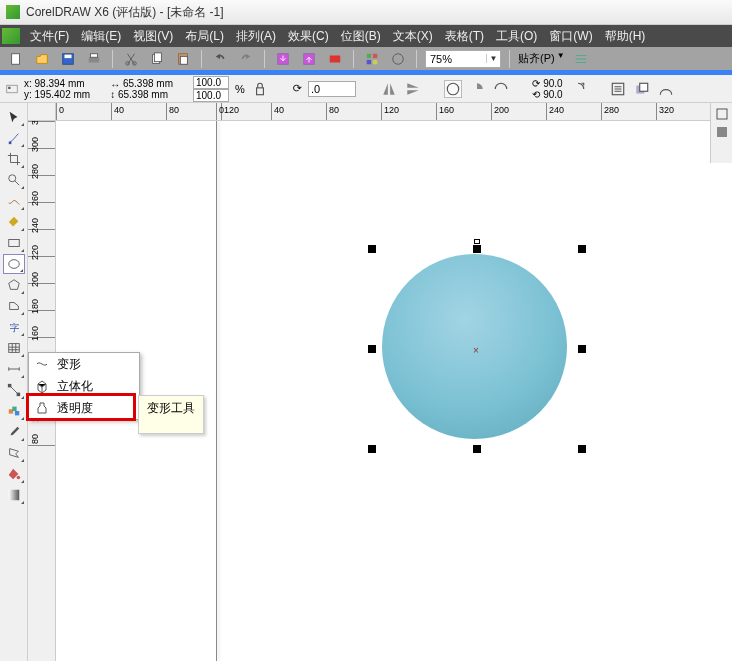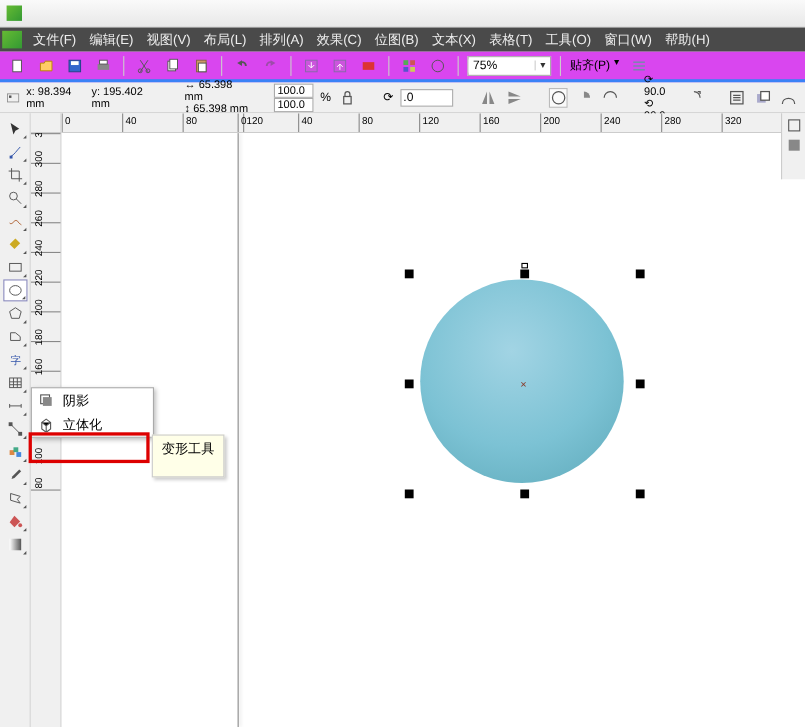--- a/index.html
+++ b/index.html
@@ -6,30 +6,30 @@
 body { font-family: "Microsoft YaHei", sans-serif; font-size: 11px; background: #fff; width: 732px; height: 661px; overflow: hidden; position: relative; }
 
 .titlebar { height: 25px; background: linear-gradient(#fafafa, #e8e8e8); border-bottom: 1px solid #ccc; display: flex; align-items: center; padding: 0 6px; gap: 6px; }
 .titlebar .app-icon { width: 14px; height: 14px; background: linear-gradient(135deg, #6b3, #393); }
 .titlebar .title { color: #333; font-size: 12px; }
 
 .menubar { height: 22px; background: #4a4a4a; display: flex; align-items: center; padding: 0 2px; }
 .menubar .logo { width: 18px; height: 16px; background: linear-gradient(135deg, #6b3, #393); margin-right: 4px; }
 .menubar .mitem { color: #eee; padding: 2px 6px; font-size: 12px; cursor: pointer; }
 
-.toolbar1 { height: 28px; background: #d946ef; border-bottom: 3px solid #3b82f6; display: flex; align-items: center; padding: 0 6px; gap: 6px; }
+.toolbar1 { height: 28px; background: #a3a3a3; border-bottom: 5px solid #3b82f6; display: flex; align-items: center; padding: 0 6px; gap: 6px; }
 .toolbar1 .sep { width: 1px; height: 18px; background: #ccc; margin: 0 2px; }
 .tb-btn { width: 20px; height: 20px; display: flex; align-items: center; justify-content: center; cursor: pointer; border-radius: 2px; }
 .tb-btn svg { width: 14px; height: 14px; }
 .zoom-combo { display: flex; align-items: center; border: 1px solid #aaa; background: #fff; height: 18px; }
 .zoom-combo input { border: none; width: 60px; font-size: 11px; padding: 0 4px; outline: none; }
 .zoom-combo .arrow { width: 14px; text-align: center; color: #333; border-left: 1px solid #ccc; font-size: 8px; cursor: pointer; }
 
 .toolbar2 { height: 28px; background: #f0f0f0; border-bottom: 1px solid #d0d0d0; display: flex; align-items: center; padding: 0 6px; gap: 6px; font-size: 11px; }
-.xy-block { display: flex; flex-direction: row; font-size: 10px; line-height: 11px; }
+.xy-block { display: flex; flex-direction: column; font-size: 10px; line-height: 11px; }
 .dim-block { display: flex; flex-direction: column; font-size: 10px; line-height: 11px; }
 .small-icon { width: 12px; height: 10px; display: inline-block; }
 .pct-block { display: flex; flex-direction: column; }
 .pct-block input { width: 36px; font-size: 10px; border: 1px solid #aaa; padding: 0 2px; }
 .rot-input { width: 48px; font-size: 11px; border: 1px solid #aaa; padding: 1px 2px; background: #fff; }
 .tb2-icn { width: 18px; height: 18px; display: flex; align-items: center; justify-content: center; border: 1px solid transparent; cursor: pointer; }
 .tb2-icn.boxed { border: 1px solid #bbb; background: #fafafa; }
 
 .work { display: flex; height: calc(100% - 103px); position: relative; }
 .toolbox { width: 28px; background: #f0f0f0; border-right: 1px solid #d0d0d0; display: flex; flex-direction: column; padding-top: 4px; gap: 1px; align-items: center; }
@@ -67,20 +67,21 @@
 .tooltip .tt-title { font-size: 12px; margin-bottom: 12px; }
 .tooltip .tt-desc { color: #555; }
 
 .docker { position: absolute; right: 0; top: 103px; width: 22px; height: 60px; background: #f0f0f0; border-left: 1px solid #ccc; display: flex; flex-direction: column; align-items: center; padding-top: 4px; gap: 4px; }
 </style>
 </head>
 <body>
 
 <div class="titlebar">
   <div class="app-icon"></div>
+  <div class="title">CorelDRAW X6 (评估版) - [未命名 -1]</div>
 </div>
 
 <div class="menubar">
   <div class="logo"></div>
   <div class="mitem">文件(F)</div>
   <div class="mitem">编辑(E)</div>
   <div class="mitem">视图(V)</div>
   <div class="mitem">布局(L)</div>
   <div class="mitem">排列(A)</div>
   <div class="mitem">效果(C)</div>
@@ -521,30 +522,35 @@
       <rect x="2" y="2" width="10" height="10" fill="none" stroke="#555"></rect>
     </svg>
   <svg width="14" height="14" viewBox="0 0 14 14">
       <rect x="2" y="2" width="10" height="10" fill="#888"></rect>
     </svg>
 </div>
 
 <div class="flyout">
   <div class="frow">
       <svg viewBox="0 0 14 14">
-        <rect x="2" y="2" width="8" height="8" fill="#fff" stroke="#555"></rect>
-        <rect x="4" y="4" width="8" height="8" fill="#888"></rect>
-      </svg>
-      <span>阴影</span>
+        <path d="M2 7c2-4 8 4 10 0" fill="none" stroke="#555"></path>
+      </svg>
+      <span>变形</span>
     </div>
   <div class="frow">
       <svg viewBox="0 0 14 14">
         <path d="M3 5l4-3 4 3v6l-4 3-4-3z" fill="none" stroke="#555"></path>
         <path d="M3 5l4 3 4-3M7 8v6" stroke="#555"></path>
       </svg>
       <span>立体化</span>
     </div>
+  <div class="frow">
+      <svg viewBox="0 0 14 14">
+        <path d="M5 2h4v3l2 2v5H3V7l2-2z" fill="none" stroke="#555"></path>
+      </svg>
+      <span>透明度</span>
+    </div>
   <div class="highlight"></div>
 </div>
 
 <div class="tooltip">
   <div class="tt-title">变形工具</div>
 </div>
 
 </body></html>

